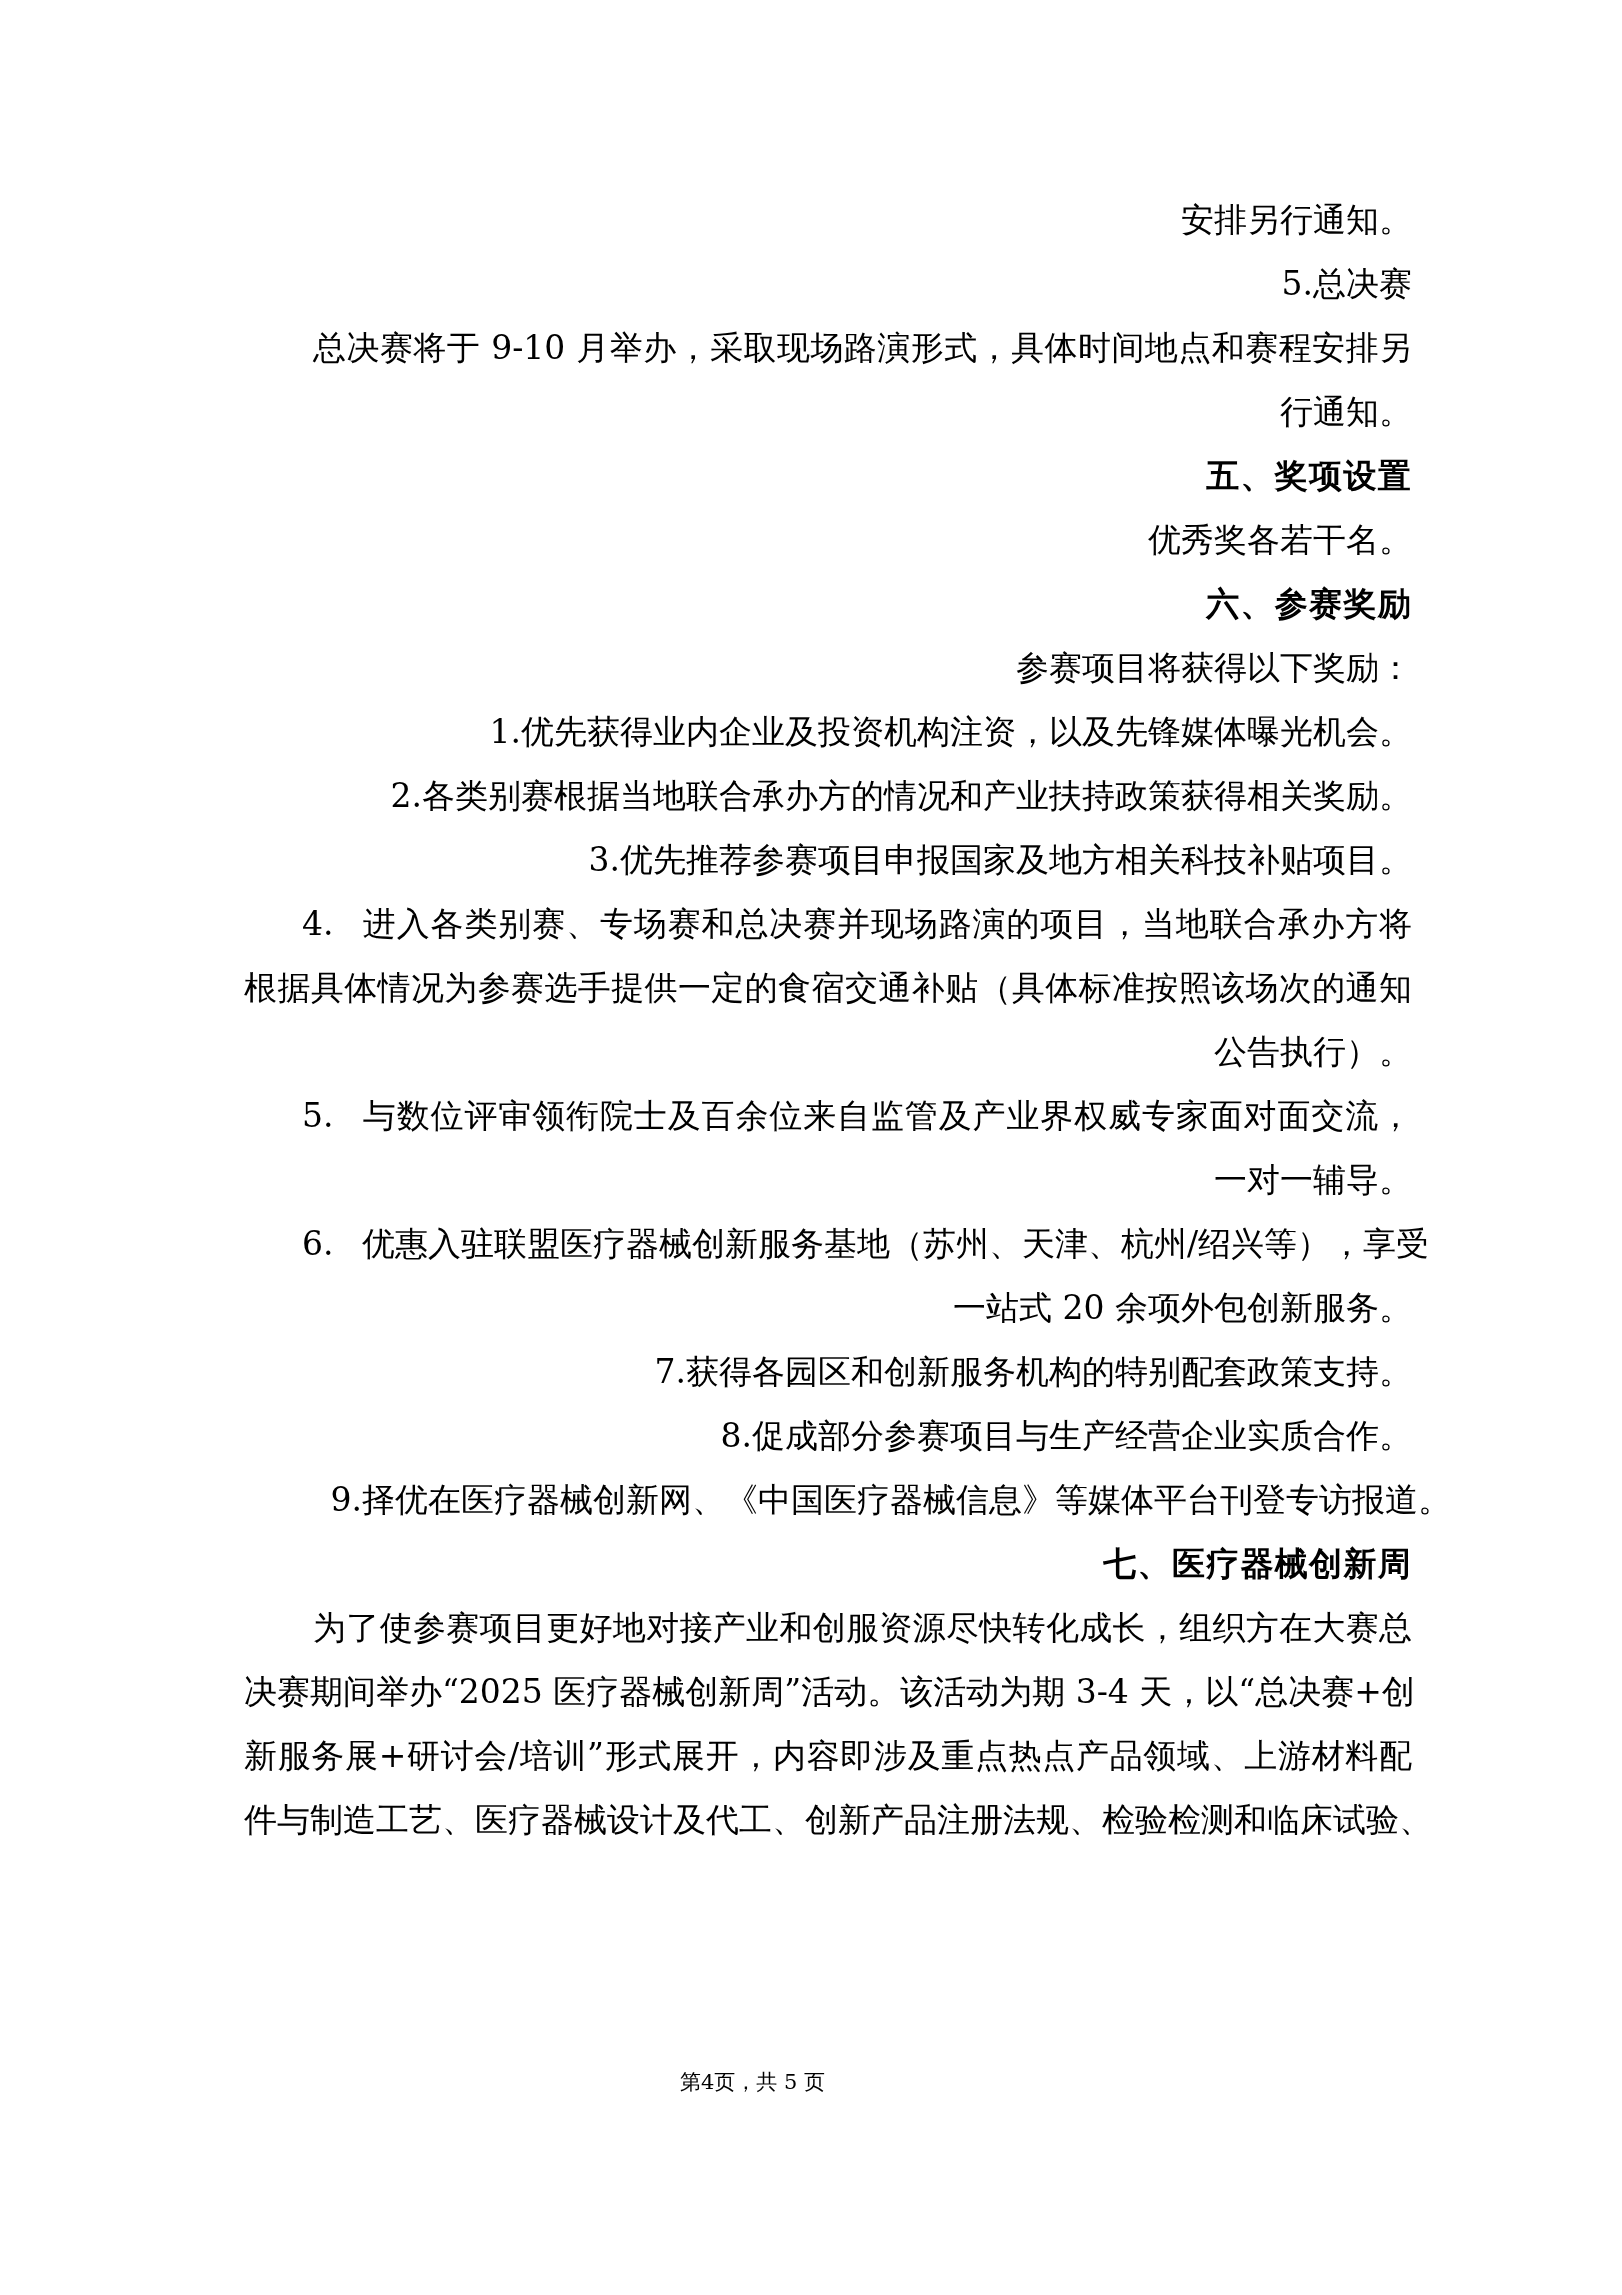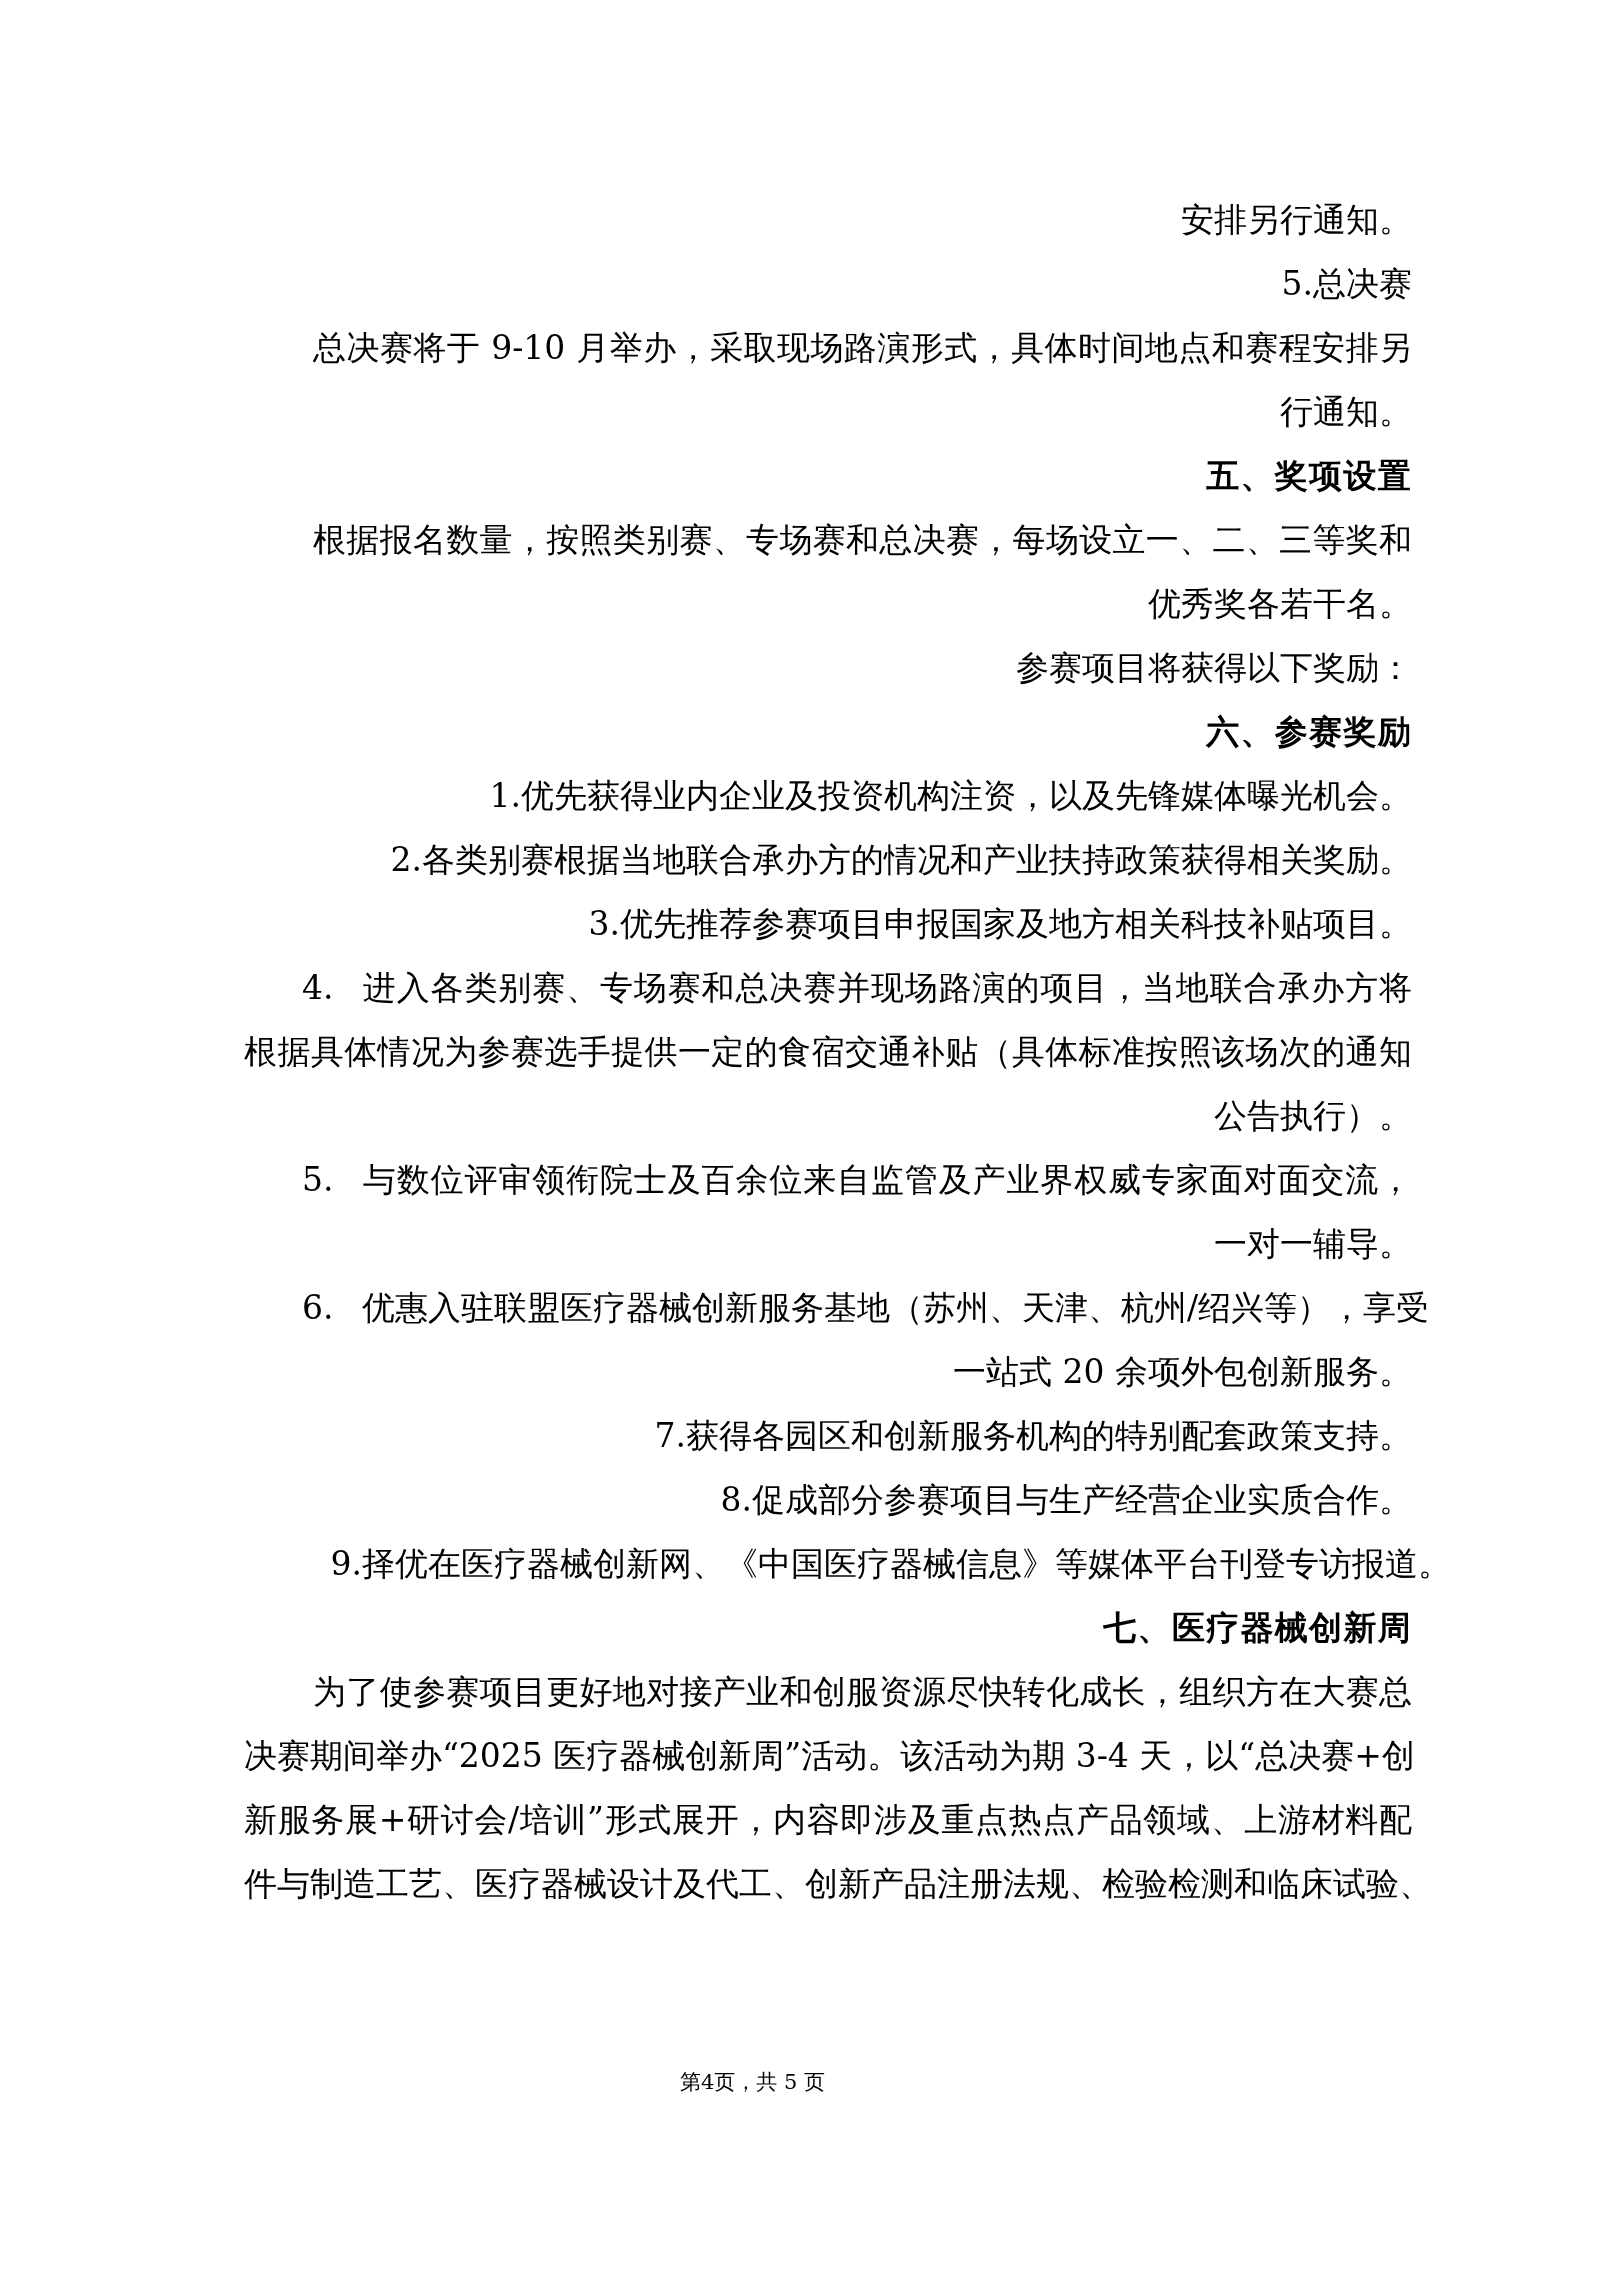--- a/index.html
+++ b/index.html
@@ -65,24 +65,23 @@
 </head>
 <body>
 
 <div class="page">
   <div class="content">
     <div class="line">安排另行通知。</div>
     <div class="line item"><span class="num">5.</span><span class="t">总决赛</span></div>
     <div class="line indent fill">总决赛将于 9-10 月举办，采取现场路演形式，具体时间地点和赛程安排另</div>
     <div class="line">行通知。</div>
     <div class="line heading">五、奖项设置</div>
-    <div class="line indent fill">根据报名数量，按照类别赛、专场赛和总决赛，每场设立一、二、三等奖和</div>
     <div class="line">优秀奖各若干名。</div>
+    <div class="line heading">六、参赛奖励</div>
     <div class="line indent">参赛项目将获得以下奖励：</div>
-    <div class="line heading">六、参赛奖励</div>
     <div class="line item"><span class="num">1.</span><span class="t">优先获得业内企业及投资机构注资，以及先锋媒体曝光机会。</span></div>
     <div class="line item"><span class="num">2.</span><span class="t">各类别赛根据当地联合承办方的情况和产业扶持政策获得相关奖励。</span></div>
     <div class="line item"><span class="num">3.</span><span class="t">优先推荐参赛项目申报国家及地方相关科技补贴项目。</span></div>
     <div class="line item fill"><span class="num">4.</span><span class="t">进入各类别赛、专场赛和总决赛并现场路演的项目，当地联合承办方将</span></div>
     <div class="line fill">根据具体情况为参赛选手提供一定的食宿交通补贴（具体标准按照该场次的通知</div>
     <div class="line">公告执行）。</div>
     <div class="line item fill"><span class="num">5.</span><span class="t">与数位评审领衔院士及百余位来自监管及产业界权威专家面对面交流，</span></div>
     <div class="line">一对一辅导。</div>
     <div class="line item fill"><span class="num">6.</span><span class="t">优惠入驻联盟医疗器械创新服务基地（苏州、天津、杭州/绍兴等），享受</span></div>
     <div class="line">一站式 20 余项外包创新服务。</div>

